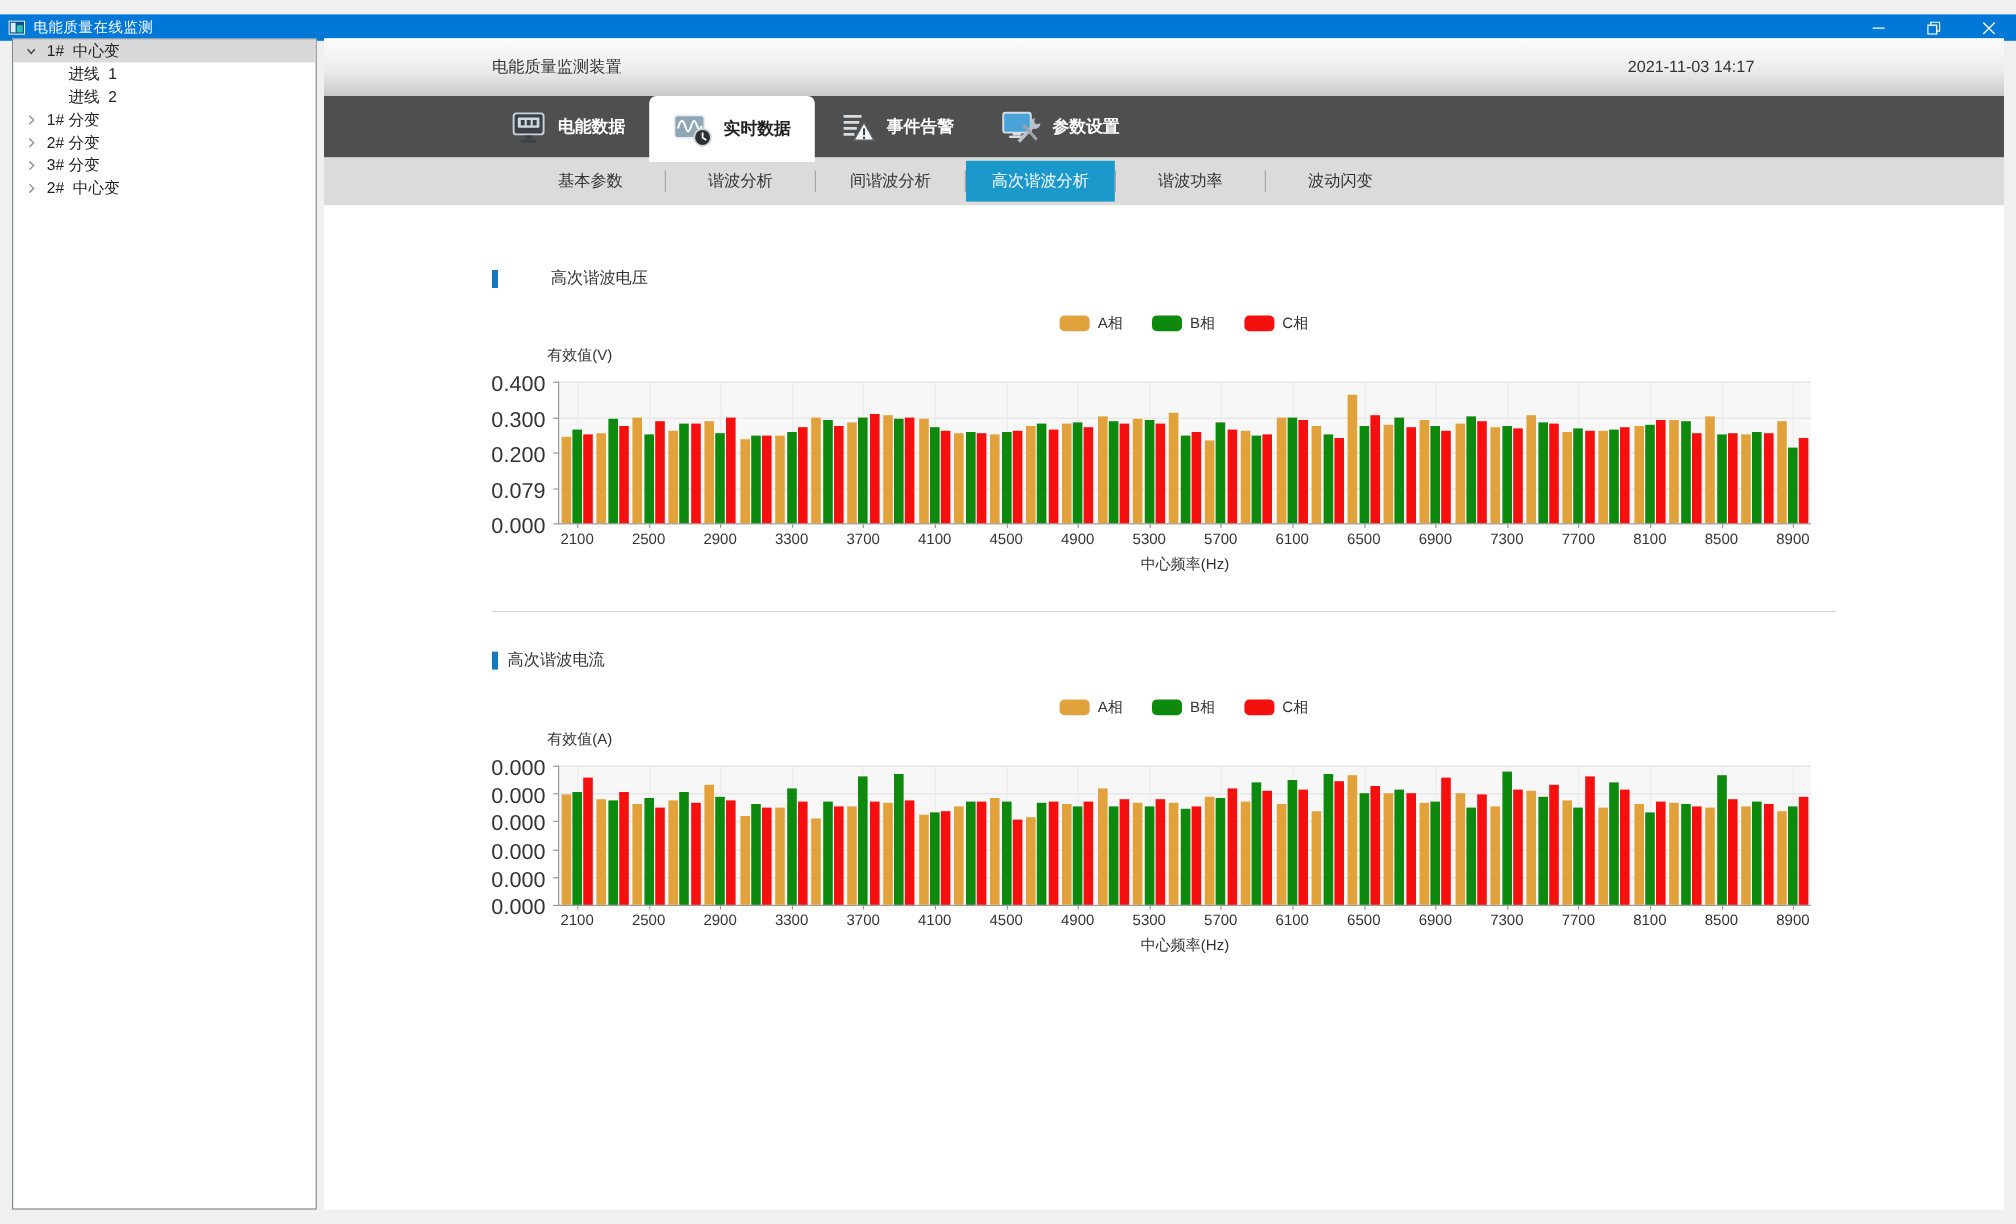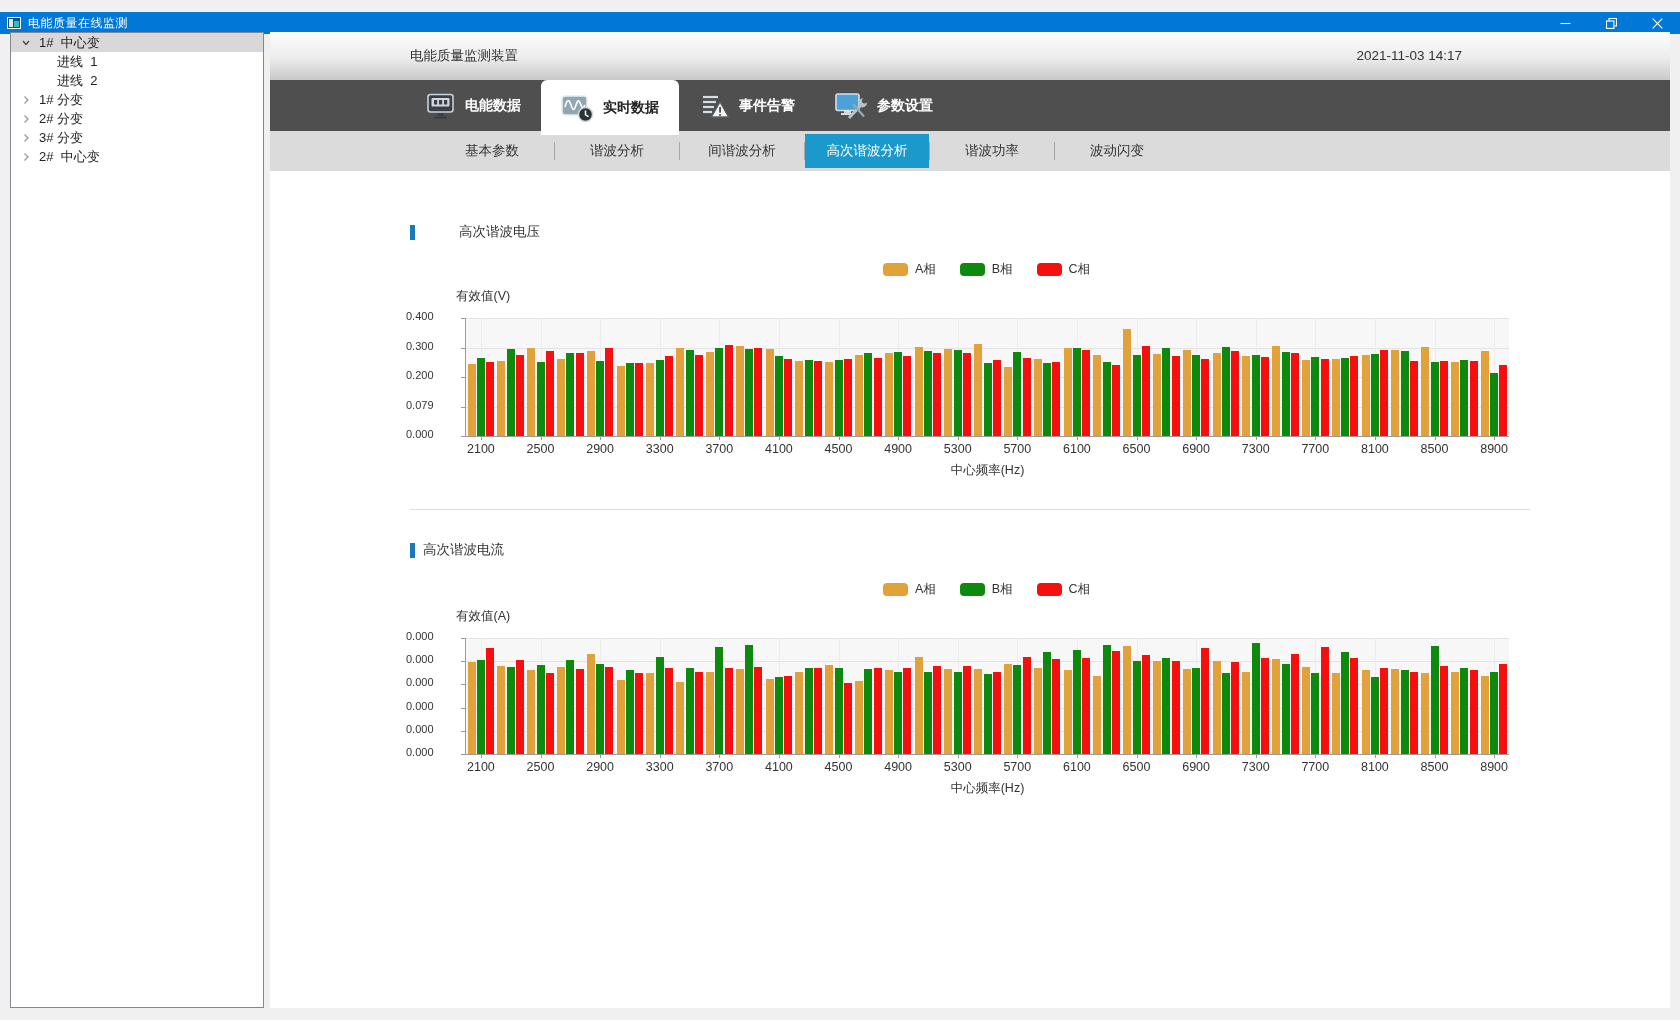--- a/index.html
+++ b/index.html
@@ -48,21 +48,21 @@
   .legend-row{position:absolute;left:195px;width:1043px;display:flex;justify-content:center;
               gap:24px;align-items:center;height:15px;}
   .legend-item{display:flex;align-items:center;gap:7px;cursor:default;}
   .legend-swatch{width:25px;height:13px;border-radius:4px;}
   .legend-label{font-size:12.5px;color:#333;}
   .ylabel{position:absolute;left:170px;font-size:12.5px;color:#333;margin-left:16px;}
   .plot{position:absolute;left:195px;width:1043px;background:#f7f7f7;
         border-left:1px solid #9a9a9a;border-bottom:1px solid #9a9a9a;}
   .gridline-h{position:absolute;left:0;width:100%;height:1px;background:#e3e3e3;}
   .gridline-v{position:absolute;top:0;width:1px;background:#ececec;}
-  .ytick-label{position:absolute;left:-60px;width:52px;text-align:left;font-size:11px;color:#333;}
+  .ytick-label{position:absolute;left:-60px;width:52px;text-align:center;font-size:18px;color:#333;}
   .ytick-mark{position:absolute;left:-5px;width:5px;height:1px;background:#9a9a9a;}
   .xtick-mark{position:absolute;width:1px;height:4px;background:#9a9a9a;}
   .xtick-label{position:absolute;width:50px;text-align:center;font-size:12.5px;color:#333;}
   .xaxis-title{position:absolute;left:0;width:100%;text-align:center;font-size:12.5px;color:#333;}
   .bar{position:absolute;bottom:0;width:8px;z-index:1;}
   .chart-divider{position:absolute;left:140px;top:477px;width:1120px;height:1px;background:#dcdcdc;}
   
   .footer{position:absolute;left:0;top:856px;width:1400px;height:40px;background:#757575;
           display:flex;align-items:center;justify-content:center;}
   .footer span{color:#fff;font-size:13px;}

